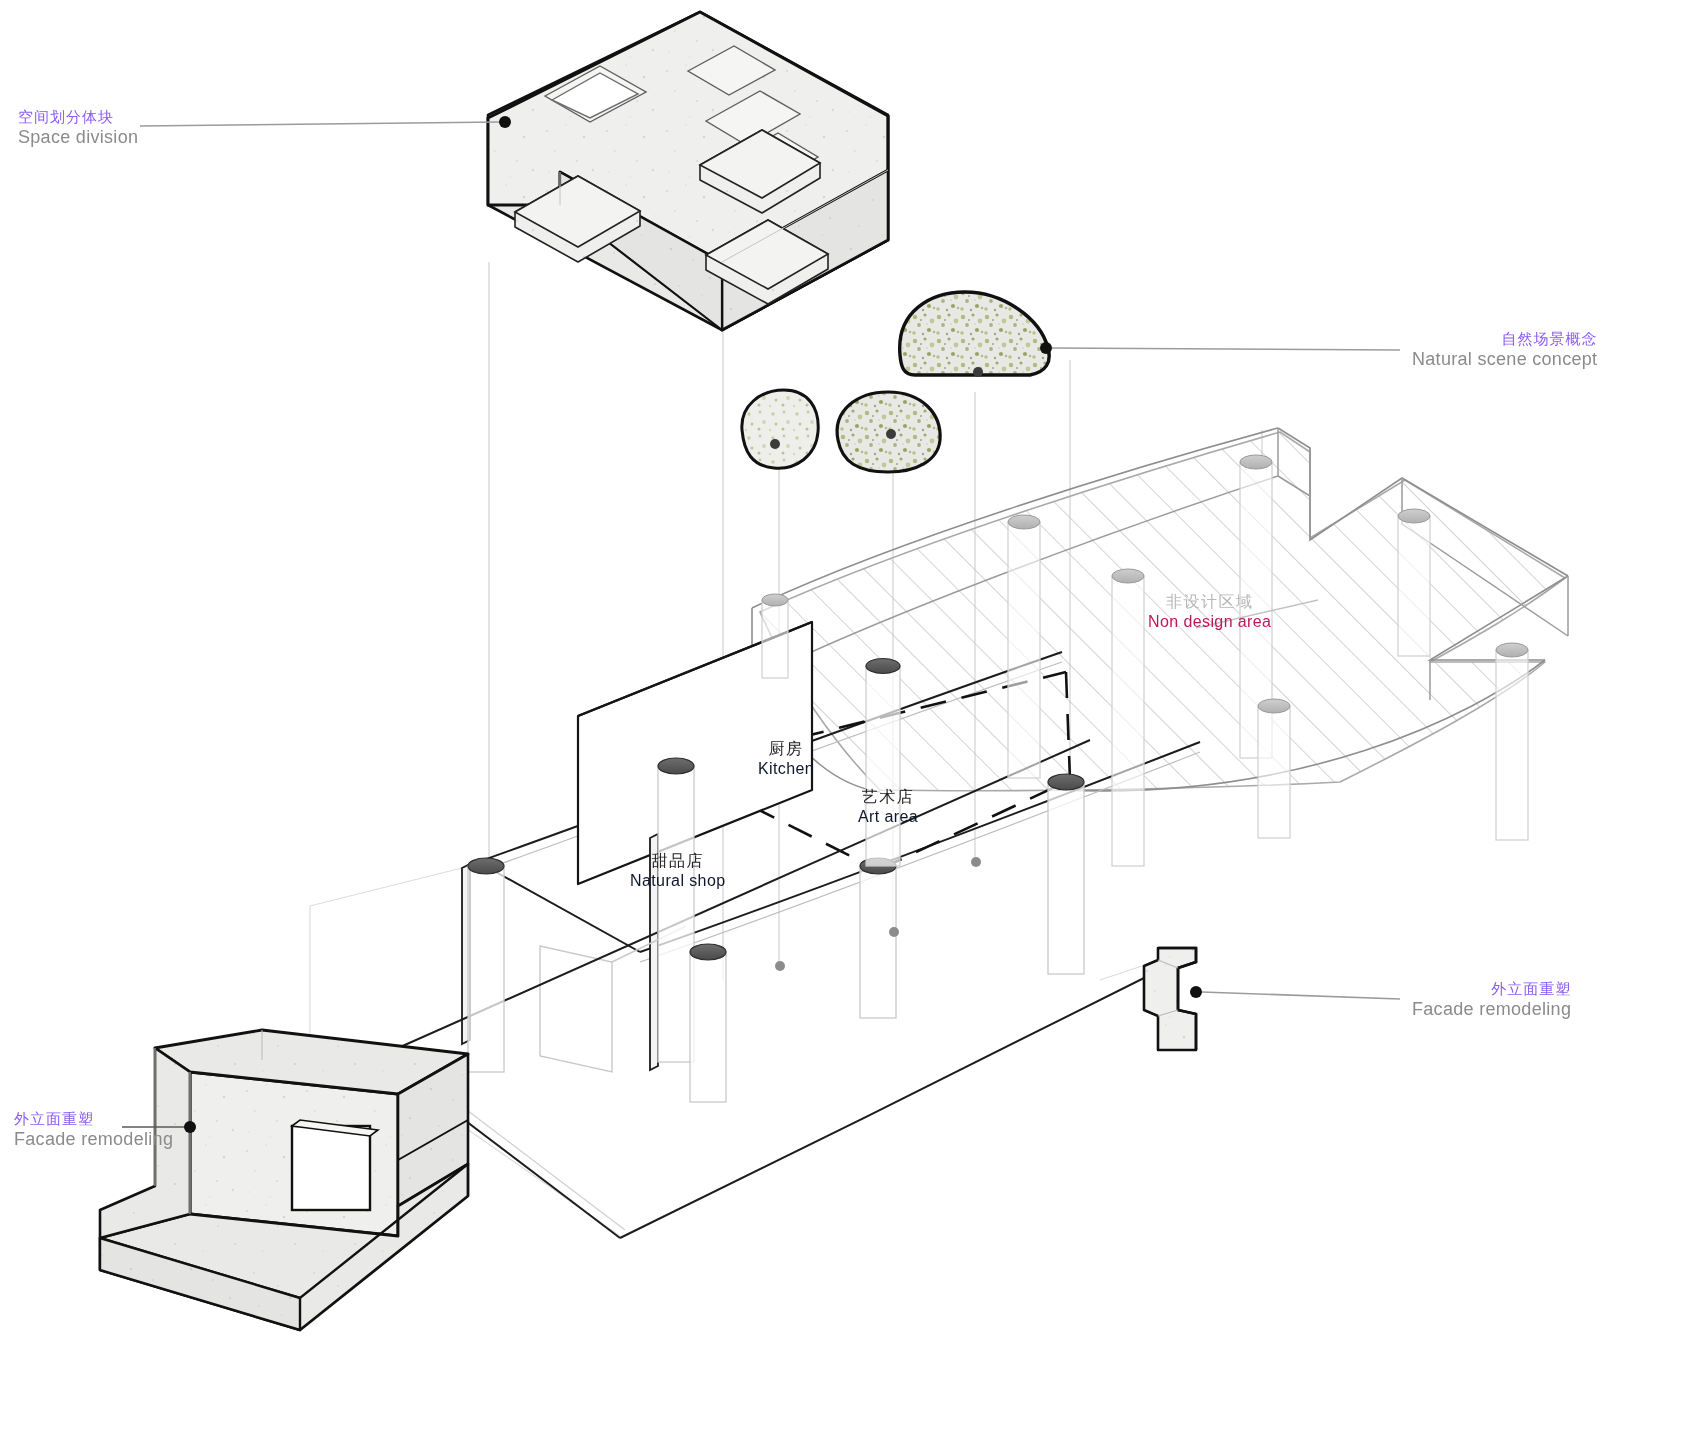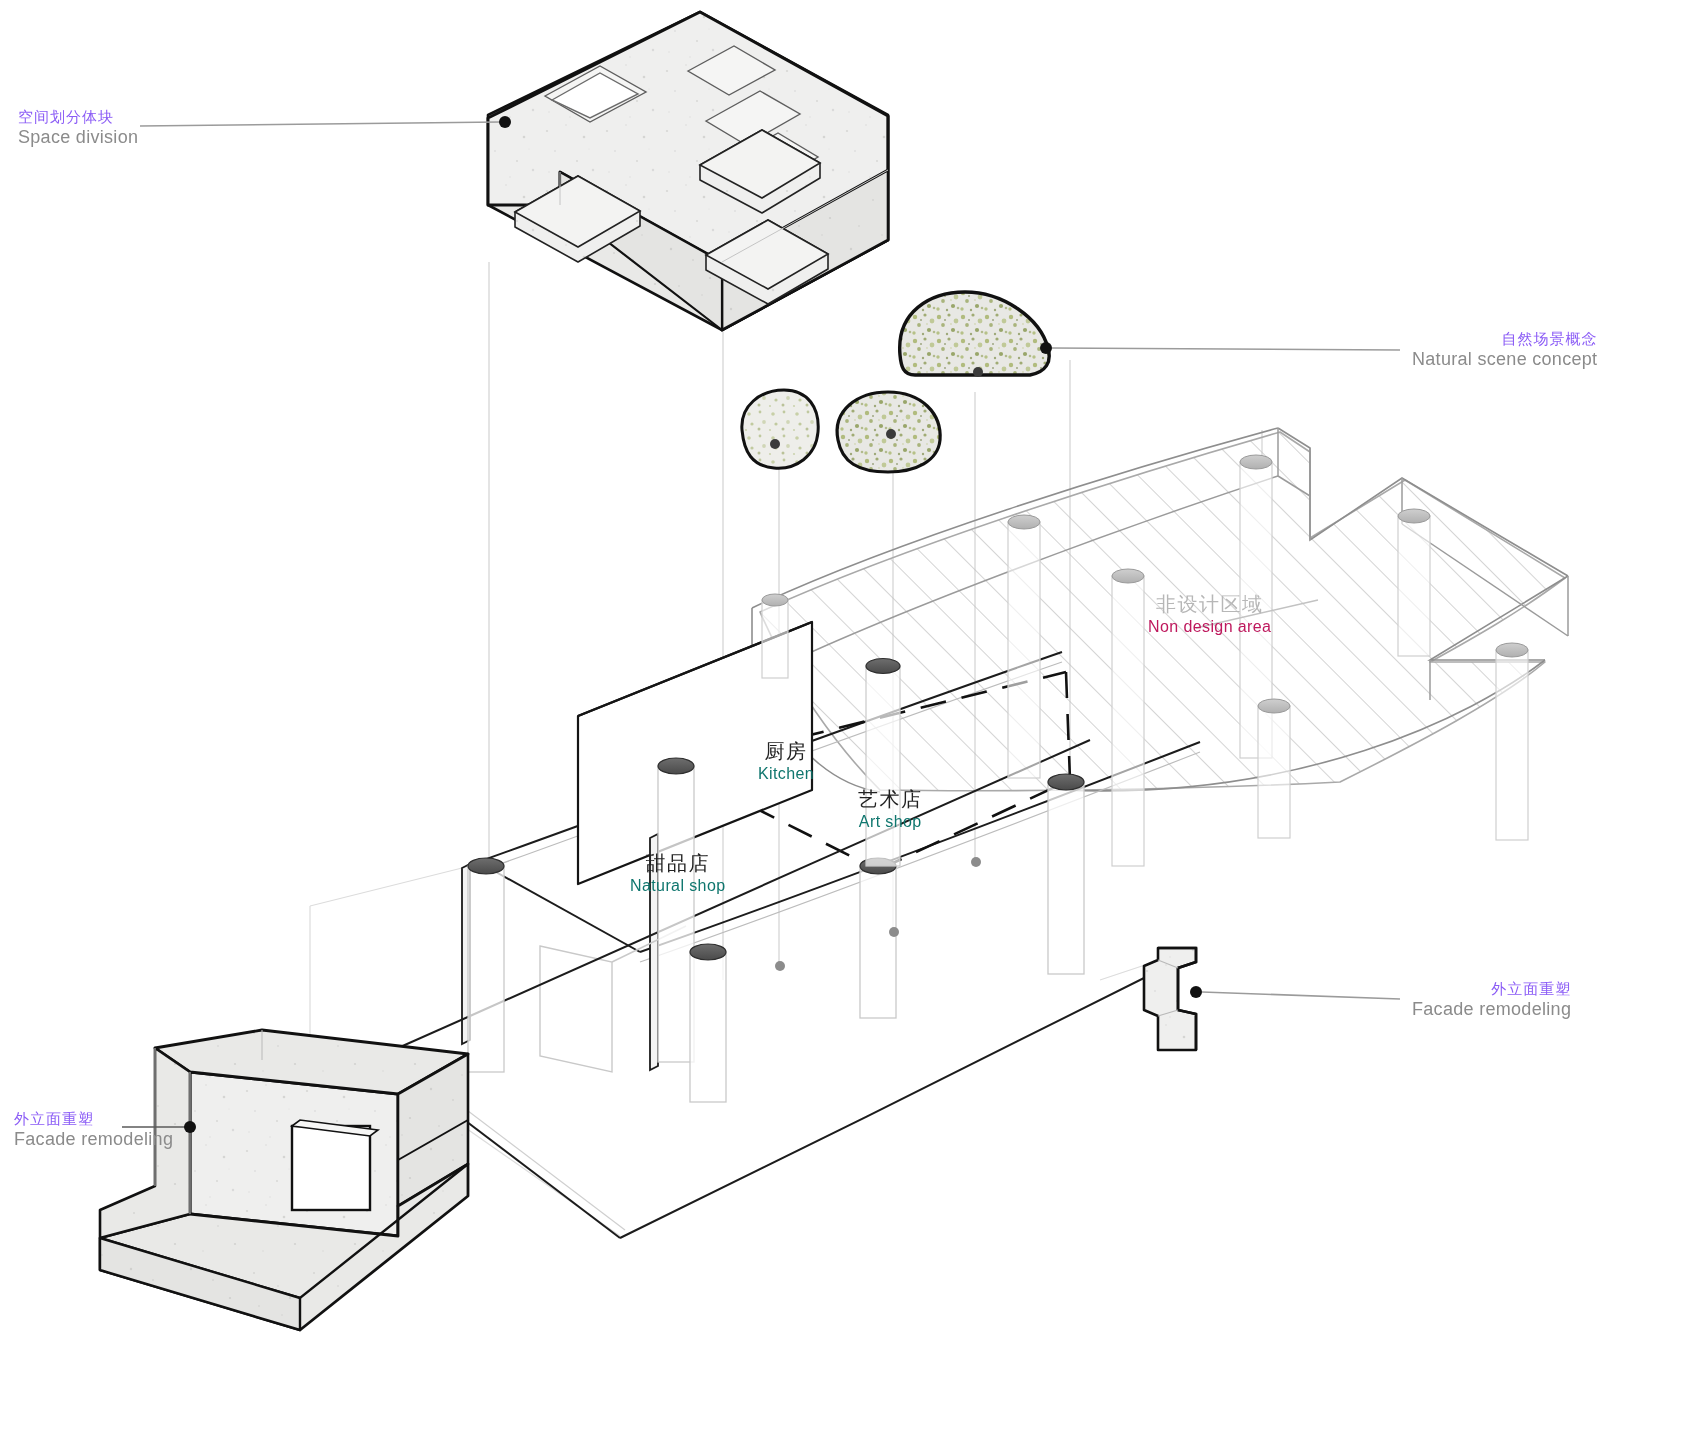--- a/index.html
+++ b/index.html
@@ -17,22 +17,22 @@
     font-family:"Liberation Sans","DejaVu Sans",sans-serif;
   }
   .callout .en{
     font-size:18px;color:#8b8b8b;letter-spacing:.3px;line-height:1.2;margin-top:2px;
     font-family:"Liberation Sans","DejaVu Sans",sans-serif;
   }
   .callout.right{text-align:right;}
 
   
   .roomlabel{position:absolute;white-space:nowrap;text-align:center;}
-  .roomlabel .cn{font-size:20px;color:#222;letter-spacing:1.5px;line-height:1.15;}
-  .roomlabel .en{font-size:16px;color:#0f766e;letter-spacing:.4px;line-height:1.2;margin-top:1px;}
+  .roomlabel .cn{font-size:16px;color:#222;letter-spacing:1.5px;line-height:1.15;}
+  .roomlabel .en{font-size:16px;color:#0f172a;letter-spacing:.4px;line-height:1.2;margin-top:1px;}
   .roomlabel.faint .cn{color:#b7b7b7;}
   .roomlabel.faint .en{color:#be185d;}
 </style>
 </head>
 <body>
 
 <div id="stage">
 
   <svg id="scene" viewBox="0 0 1700 1447" xmlns="http://www.w3.org/2000/svg">
     <defs>
@@ -375,21 +375,21 @@
     <div class="en">Facade remodeling</div>
   </div>
 
   <div class="roomlabel" style="left:758px;top:708px;margin-top:32px;">
     <div class="cn">厨房</div>
     <div class="en">Kitchen</div>
   </div>
 
   <div class="roomlabel" style="left:858px;top:788px;">
     <div class="cn">艺术店</div>
-    <div class="en">Art shop</div>
+    <div class="en">Art area</div>
   </div>
 
   <div class="roomlabel" style="left:630px;top:852px;">
     <div class="cn">甜品店</div>
     <div class="en">Natural shop</div>
   </div>
 
   <div class="roomlabel faint" style="left:1148px;top:593px;">
     <div class="cn">非设计区域</div>
     <div class="en">Non design area</div>

